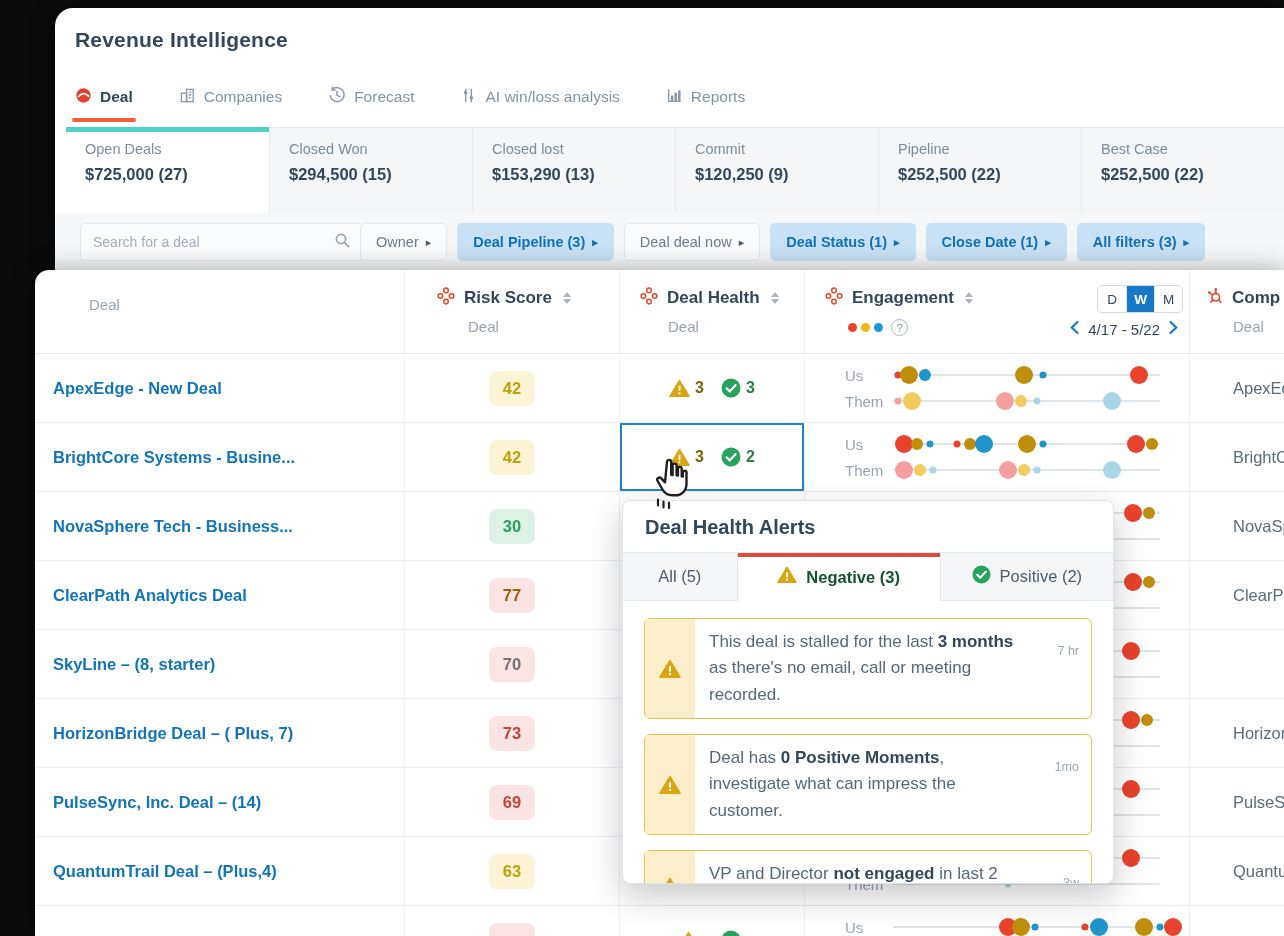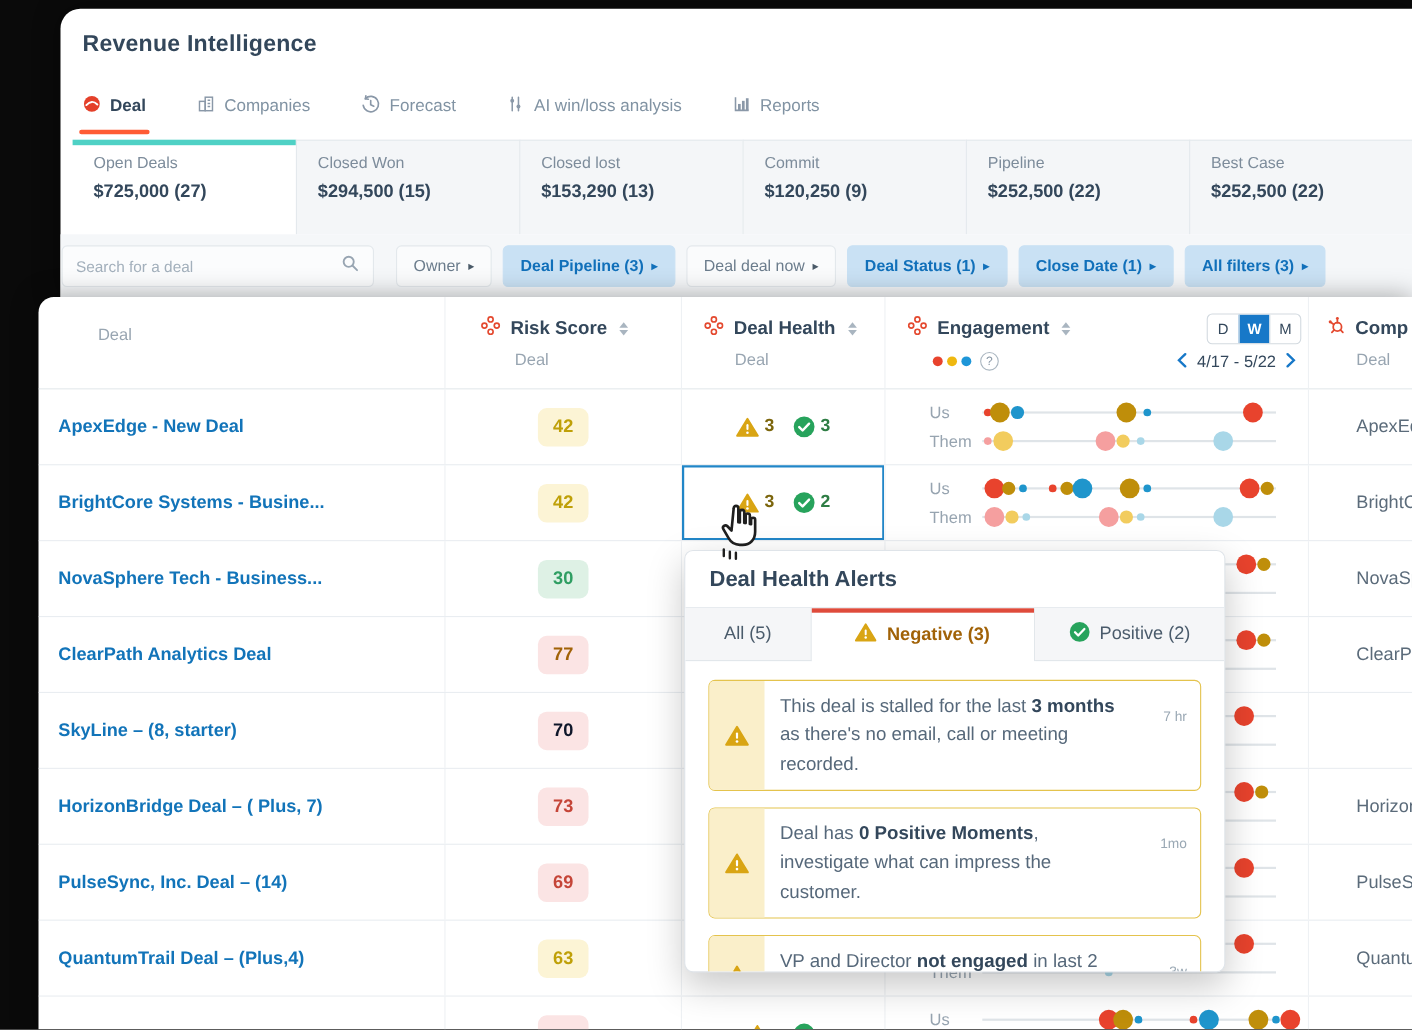--- a/index.html
+++ b/index.html
@@ -18,21 +18,21 @@
   
   .summary-row{position:absolute;left:11px;top:119px;right:0;height:86px;display:flex}
   .sum-card{width:209px;height:86px;background:#f4f6f8;border-left:1px solid #e4e9ed;border-top:1px solid #e4e9ed;padding:13px 19px}
   .sum-card:first-child{border-left:none}
   .sum-card.active{background:#fff;border-top:5px solid #4fd1c5;padding-top:9px}
   .sum-label{font-size:14.5px;color:#7d8c9b;margin-bottom:8px}
   .sum-value{font-size:16.5px;font-weight:bold;color:#33475b}
 
   
   .filter-bar{position:absolute;left:0;right:0;top:205px;height:57px;background:#f5f7f9;display:flex;align-items:center}
-  .search-box{position:absolute;left:1px;top:10px;width:284px;height:38px;background:#fbfcfd;border:1px solid #e3e8ec;border-radius:5px;display:flex;align-items:center;padding:0 12px}
+  .search-box{position:absolute;left:25px;top:10px;width:284px;height:38px;background:#fbfcfd;border:1px solid #e3e8ec;border-radius:5px;display:flex;align-items:center;padding:0 12px}
   .search-box input{border:none;outline:none;background:transparent;flex:1;font-size:14px;color:#50626f;font-family:"Liberation Sans",sans-serif}
   .search-box input::placeholder{color:#a3b0bc}
   .chips{position:absolute;left:305px;top:10px;display:flex;gap:10px}
   .chip{height:38px;display:flex;align-items:center;gap:7px;padding:0 15px;border-radius:5px;font-size:14.5px;background:#fafbfc;border:1px solid #e3e8ec;color:#6b7c8c;cursor:pointer;white-space:nowrap}
   .chip .caret{font-size:11px;line-height:1;color:#4a5a68}
   .chip.active{background:#c9e1f4;border:1px solid #c9e1f4;color:#1170ba;font-weight:bold}
   .chip.active .caret{color:#1170ba}
 
   
   .table-panel{position:absolute;left:35px;top:270px;right:0;bottom:0;background:#fff;border-top-left-radius:14px;box-shadow:0 0 24px rgba(0,0,0,.35);overflow:hidden}
@@ -88,21 +88,21 @@
   .c-comp{flex:1;display:flex;align-items:center;padding-left:43px;color:#5b6b7a;font-size:16.5px;white-space:nowrap;overflow:hidden;border-right:none}
 
   
   .popup{position:absolute;left:622px;top:500px;width:492px;height:384px;background:#fff;border:1px solid #dfe4e9;border-radius:8px;box-shadow:0 12px 34px rgba(0,0,0,.22);z-index:50;overflow:hidden}
   .popup-title{padding:15px 22px 13px;font-size:20px;font-weight:bold;color:#33475b;border-bottom:1px solid #e2e7eb}
   .popup-tabs{display:flex;height:48px}
   .ptab{display:flex;align-items:center;justify-content:center;gap:9px;font-size:16.5px;color:#4a5b6b;background:#f5f6f8;border-bottom:1px solid #e2e7eb;border-right:1px solid #e2e7eb;cursor:pointer;position:relative}
   .ptab-all{width:115px}
   .ptab-neg{width:204px}
   .ptab-pos{width:173px;border-right:none}
-  .ptab.active{background:#fff;border-bottom:none;font-weight:bold;color:#a16207}
+  .ptab.active{background:#fff;border-bottom:none;font-weight:bold;color:#14532d}
   .ptab.active::before{content:"";position:absolute;top:0;left:0;right:0;height:4px;background:#df4b3b}
   .alerts{padding:17px 21px}
   .alert-card{position:relative;display:flex;border:1.4px solid #e4c34d;border-radius:6px;margin-bottom:15px;min-height:66px;background:#fff}
   .alert-strip{width:50px;background:#faefca;border-radius:4px 0 0 4px;display:flex;align-items:center;justify-content:center}
   .alert-text{padding:10px 14px;font-size:17px;color:#56687a;line-height:1.55;width:344px}
   .alert-text b{color:#33475b}
   .alert-time{position:absolute;right:12px;top:25px;font-size:12.5px;color:#9aa8b4}
 
   
   .tap-cursor{position:absolute;left:650px;top:455px;z-index:60;pointer-events:none}
@@ -493,21 +493,21 @@
             </div>
     </div>
     <div class="cell c-comp">ClearPath</div>
   </div>
 
   <div class="t-row">
     <div class="cell c-name">
             <a class="deal-link">SkyLine – (8, starter)</a>
           </div>
     <div class="cell c-risk">
-            <span class="risk-badge" style="background: rgb(251, 228, 228); color: #0f172a;">70</span>
+            <span class="risk-badge" style="background: rgb(251, 228, 228); color: #737373;">70</span>
           </div>
     <div class="cell c-health">
       
     </div>
     <div class="cell c-eng">
       <div class="eng-line">
               <span class="eng-label us-label">Us</span>
               <div class="line line-us">
                 <span class="dot l" style="left: 89%; background: rgb(232, 67, 45);"></span>
               </div>

